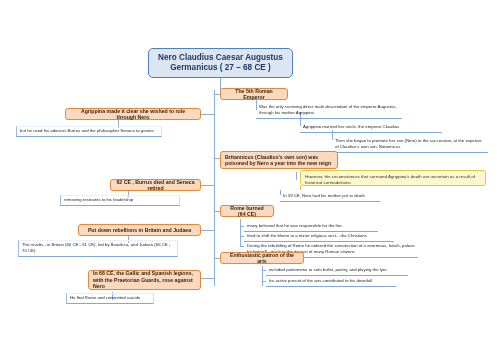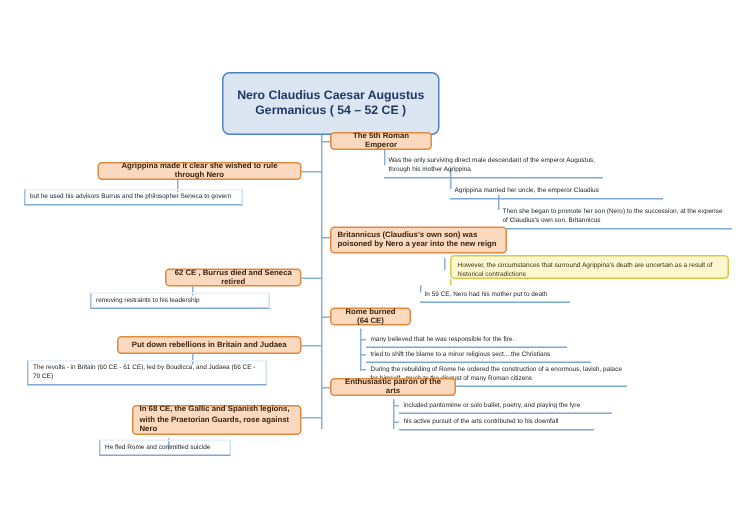--- a/index.html
+++ b/index.html
@@ -27,21 +27,21 @@
   }
 
   
   .root {
     background: #dce6f2;
     border: 1.4px solid #4f81bd;
     border-radius: 5px;
     color: #1f3864;
     font-weight: bold;
     font-size: 8.2px;
-    padding: 20px 6px;
+    padding: 8px 6px;
     flex-direction: column;
   }
   .root span { display: block; white-space: nowrap; }
 
   
   .topic {
     background: #fbd9bf;
     border: 1px solid #e08a3e;
     color: #3b2410;
     font-weight: bold;
@@ -122,21 +122,21 @@
 
   <div class="ln v" style="left:118px; top:120px; height:8px;"></div>
   <div class="ln v" style="left:128px; top:191px; height:6px;"></div>
   <div class="ln v" style="left:128px; top:236px; height:7px;"></div>
   <div class="ln v" style="left:112px; top:292px; height:8px;"></div>
 
   <div class="ln v yellow" style="left:300px; top:186px; height:4px;"></div>
 
   <div class="node root" style="left:148px; top:48px; width:145px; height:30px;">
     <span>Nero Claudius Caesar Augustus</span>
-    <span>Germanicus ( 54 – 52 CE )</span>
+    <span>Germanicus ( 27 – 68 CE )</span>
   </div>
 
   <div class="node topic" style="left:220px; top:88px; width:68px; height:12px;">The 5th Roman Emperor</div>
 
   <div class="detail" style="left:256px; top:103px; width:146px;">Was the only surviving direct male descendant of the emperor Augustus, through his mother Agrippina</div>
 
   <div class="detail" style="left:300px; top:123px; width:142px;">Agrippina married her uncle, the emperor Claudius</div>
 
   <div class="detail" style="left:332px; top:137px; width:156px;">Then she began to promote her son (Nero) to the succession, at the expense of Claudius's own son, Britannicus</div>
 

